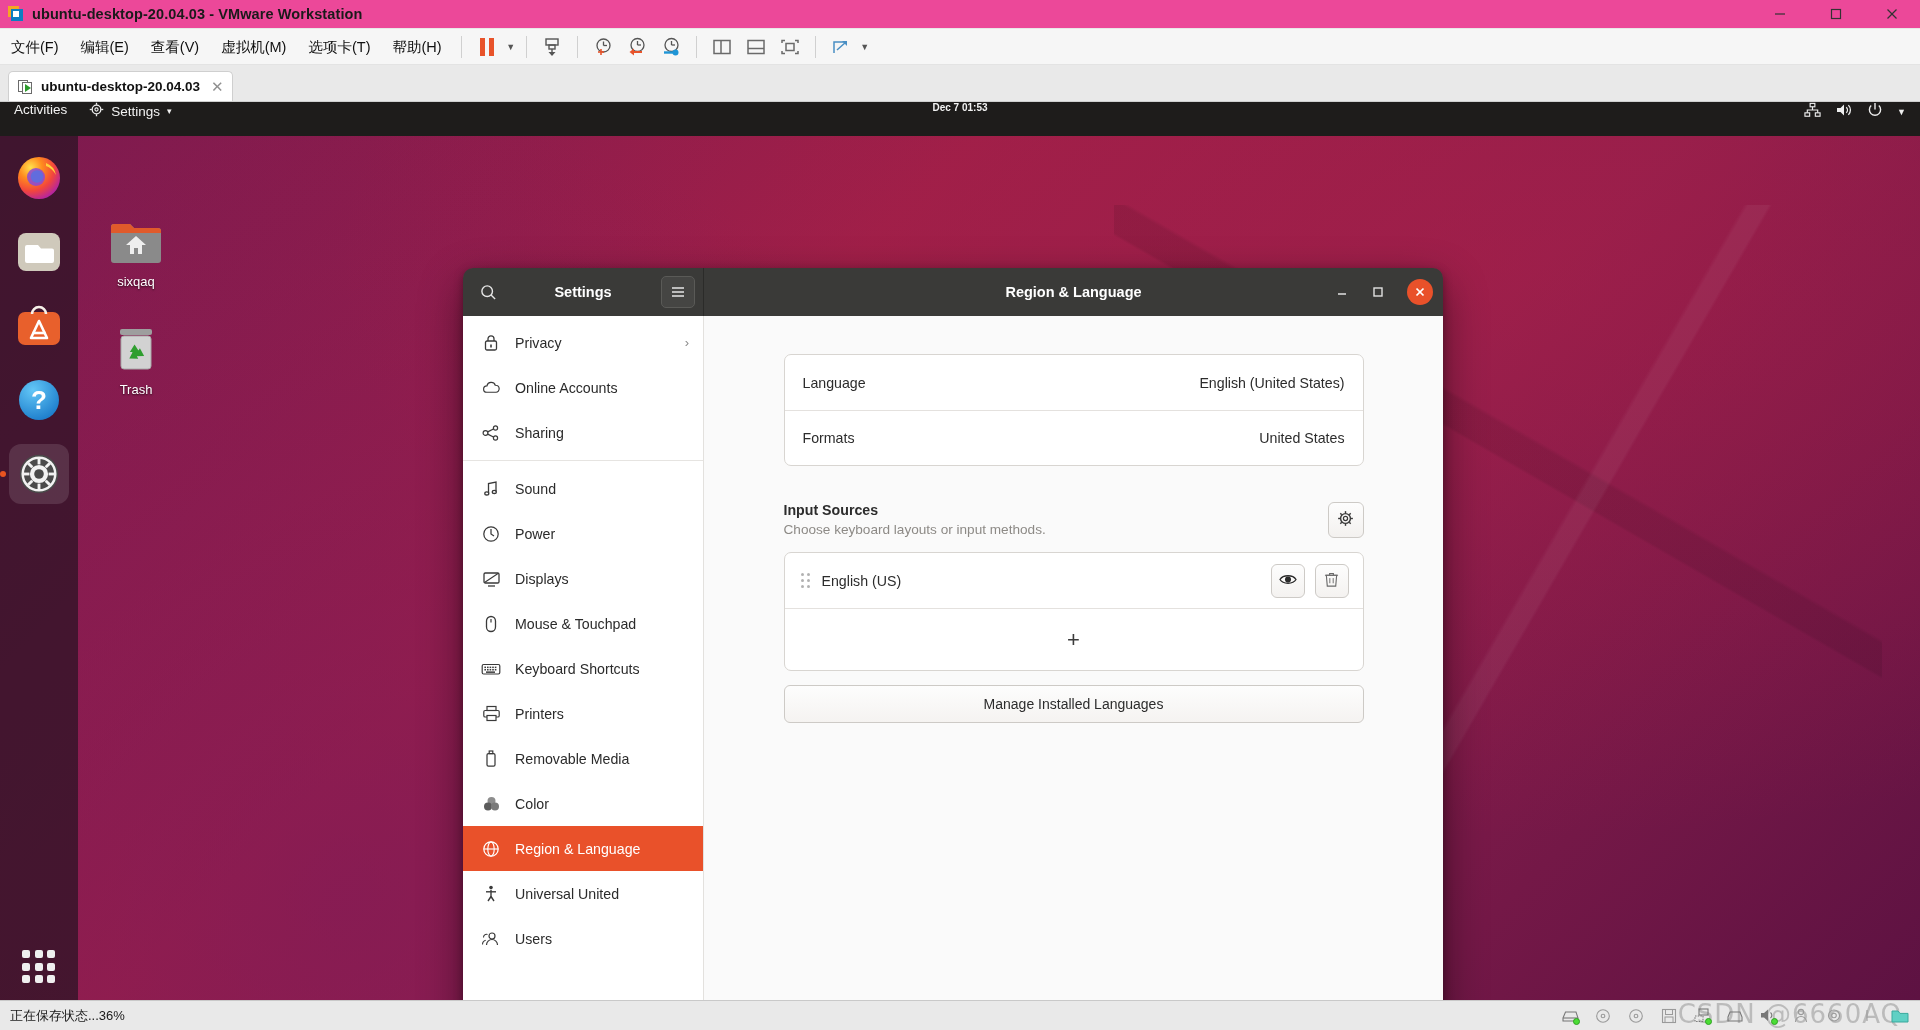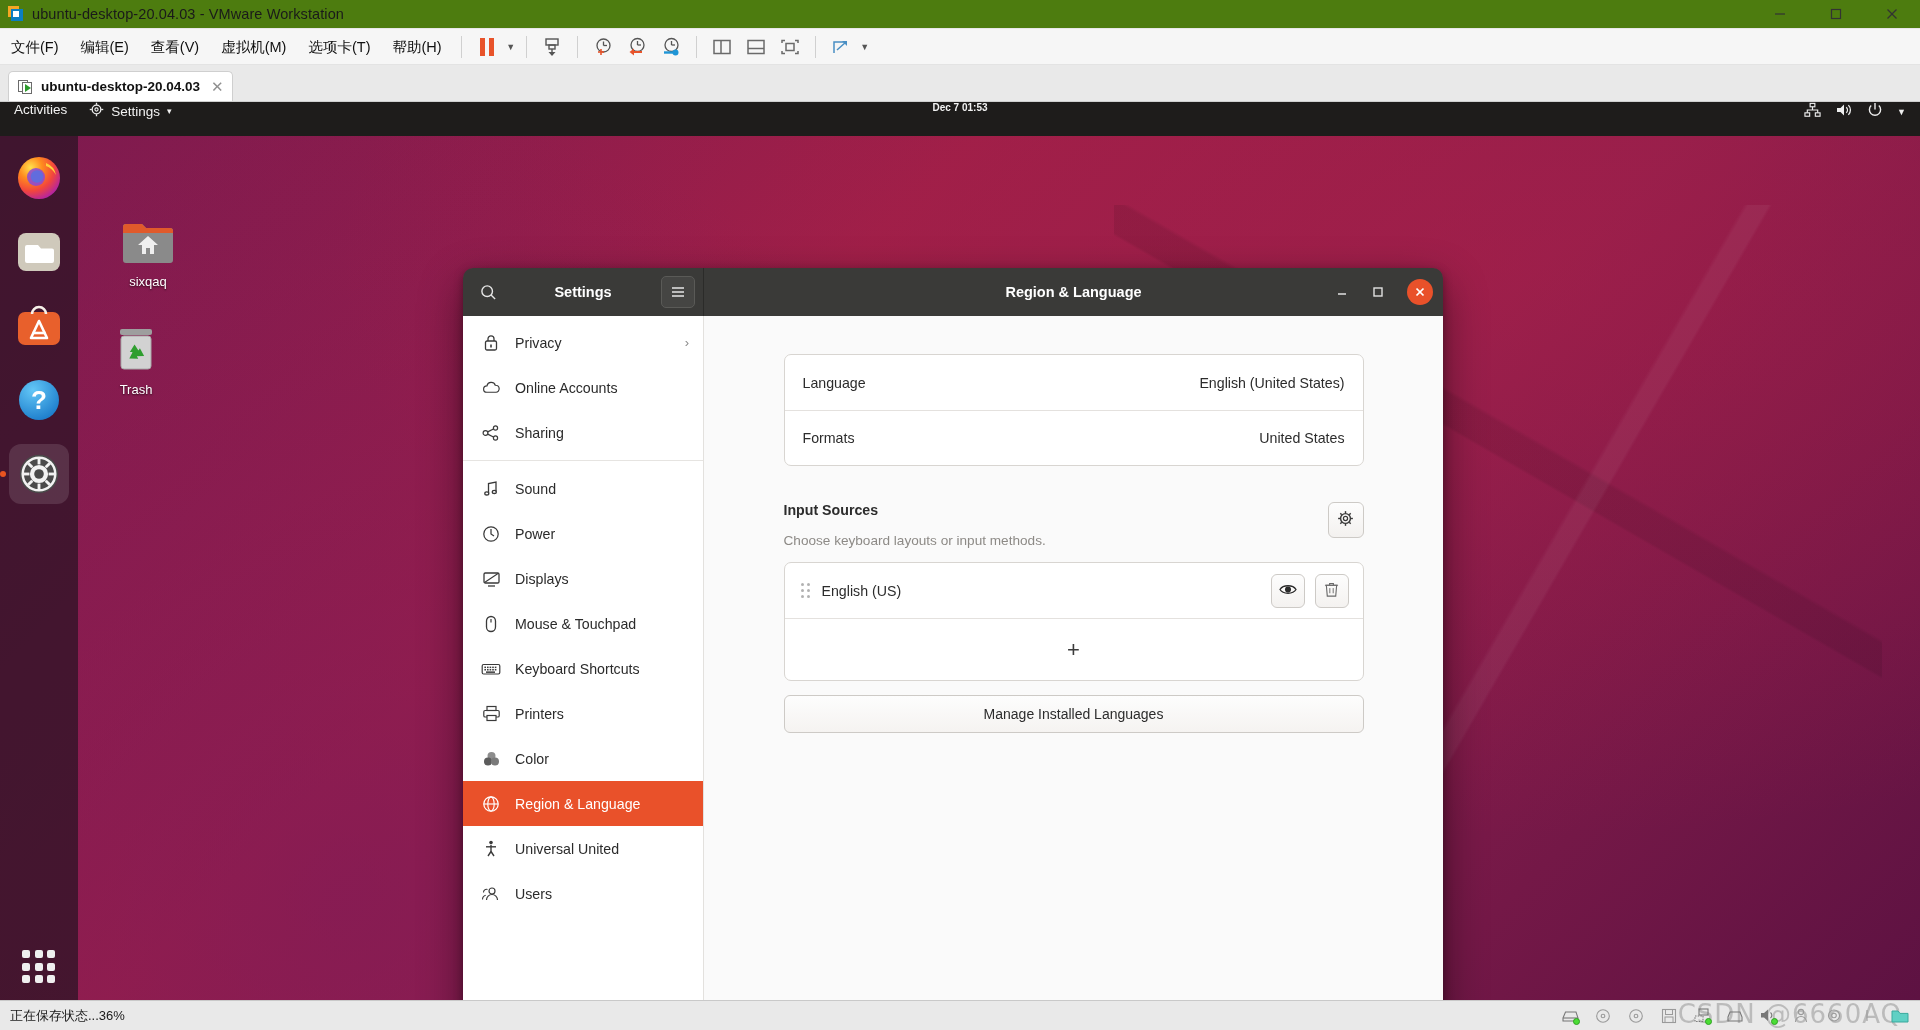--- a/index.html
+++ b/index.html
@@ -7,22 +7,22 @@
     width: 1920px; height: 1030px;
     overflow: hidden;
     font-family: "Liberation Sans", sans-serif;
     background: #f0f0f0;
   }
 
   
   #vmware-root { width: 1920px; height: 1030px; display: flex; flex-direction: column; background:#f0f0f0; }
 
   .vm-titlebar {
-    height: 29px; background: #4d7c0f; display: flex; align-items: center;
-    border-bottom: 1px solid #e8e8e8; flex: 0 0 29px;
+    height: 29px; background: #ec4899; display: flex; align-items: center;
+    border-bottom: 1px solid #e8e8e8; flex: 0 0 29px; font-weight: bold;
   }
   .vm-title-icon { width: 16px; height: 16px; margin-left: 8px; margin-right: 8px; position: relative; flex:0 0 auto;}
   .vm-title-icon .sq-a { position:absolute; left:0; top:0; width:11px; height:11px; background:#f5a623; }
   .vm-title-icon .sq-b { position:absolute; left:3px; top:3px; width:12px; height:12px; background:#0c7ec1; }
   .vm-title-icon .sq-c { position:absolute; left:5px; top:5px; width:6px; height:6px; background:#ffffff; }
   .vm-title-text { font-size: 14.5px; color: #1a1a1a; letter-spacing: 0.1px; }
   .vm-wincontrols { margin-left: auto; display: flex; height: 29px; }
   .vm-wc { width: 56px; height: 29px; display:flex; align-items:center; justify-content:center; color:#333; font-size:15px; }
 
   .vm-menubar {
@@ -139,21 +139,21 @@
   .gs-content { flex:1; background:#fafafa; padding:38px 0 0 0; overflow:hidden; }
   .gs-panel { width:580px; margin:0 auto; }
 
   .card { background:#fff; border:1px solid #d8d5d1; border-radius:7px; overflow:hidden; }
   .card-row { height:55px; display:flex; align-items:center; padding:0 18px; font-size:14.2px; color:#2c2c2c; }
   .card-row + .card-row { border-top:1px solid #e4e1de; }
   .card-row .val { margin-left:auto; color:#2c2c2c; }
 
   .sect-head { margin-top:36px; display:flex; align-items:flex-start; }
   .sect-title { font-size:14.2px; font-weight:700; color:#2c2c2c; }
-  .sect-sub { font-size:13.6px; color:#8d8a86; margin-top:15px; }
+  .sect-sub { font-size:13.6px; color:#8d8a86; margin-top:4px; }
   .gear-btn {
     margin-left:auto; width:36px; height:36px; border:1px solid #cdcac6; border-radius:6px;
     background:linear-gradient(#fdfdfd,#f3f1ef); display:flex; align-items:center; justify-content:center;
   }
 
   .src-list { margin-top:14px; }
   .src-row { height:55px; display:flex; align-items:center; padding:0 14px 0 16px; gap:12px; font-size:14.2px; color:#2c2c2c;}
   .src-actions { margin-left:auto; display:flex; align-items:center; gap:10px; }
   .sq-btn { width:34px; height:34px; border:1px solid #cdcac6; border-radius:6px; background:linear-gradient(#fdfdfd,#f4f2f0); display:flex; align-items:center; justify-content:center;}
   .add-row { height:62px; border-top:1px solid #e4e1de; display:flex; align-items:center; justify-content:center; font-size:22px; color:#3b3b3b;}
@@ -438,21 +438,21 @@
           <i></i>
           <i></i>
           <i></i>
           <i></i>
           <i></i>
           <i></i>
           <i></i>
       </div>
     </div>
 
-    <div class="desk-icon" style="left:100px; top:116px;">
+    <div class="desk-icon" style="left:88px; top:116px;">
       <svg width="54" height="48" viewBox="0 0 54 48">
         <path d="M5 6 h16 l4 4 h24 a3 3 0 0 1 3 3 v29 a3 3 0 0 1 -3 3 H5 a3 3 0 0 1 -3 -3 V9 a3 3 0 0 1 3 -3 z" fill="#8a8a8a"></path>
         <path d="M5 6 h16 l4 4 h24 a3 3 0 0 1 3 3 v2 H2 V9 a3 3 0 0 1 3 -3 z" fill="#e05a2b"></path>
         <path d="M27 18 L37 27 H33 V36 H21 V27 H17 Z" fill="#efefef"></path>
         <rect x="25" y="30" width="4" height="6" fill="#8a8a8a"></rect>
       </svg>
       <div class="lbl">sixqaq</div>
     </div>
 
     <div class="desk-icon" style="left:88px; top:222px;">
@@ -620,20 +620,29 @@
             <span class="ico">
               <svg width="19" height="17" viewBox="0 0 19 17">
                 <rect x="5" y="1.5" width="9" height="4" fill="none" stroke="#3a3a3a" stroke-width="1.2"></rect>
                 <rect x="1.8" y="5.5" width="15.4" height="6.5" rx="1.3" fill="none" stroke="#3a3a3a" stroke-width="1.2"></rect>
                 <rect x="5" y="10.5" width="9" height="5" fill="#fff" stroke="#3a3a3a" stroke-width="1.2"></rect>
               </svg>
             </span>
             <span>Printers</span>
           </div>
 
+          <div class="gs-row">
+            <span class="ico">
+              <svg width="14" height="18" viewBox="0 0 14 18">
+                <rect x="5.2" y="1" width="3.6" height="2.6" fill="none" stroke="#3a3a3a" stroke-width="1.2"></rect>
+                <rect x="3" y="3.6" width="8" height="12.6" rx="1.4" fill="none" stroke="#3a3a3a" stroke-width="1.25"></rect>
+              </svg>
+            </span>
+            <span>Removable Media</span>
+          </div>
 
           <div class="gs-row">
             <span class="ico">
               <svg width="19" height="18" viewBox="0 0 19 18">
                 <circle cx="9.5" cy="6" r="4" fill="#8d8d8d"></circle>
                 <circle cx="6" cy="11.5" r="4" fill="#5c5c5c"></circle>
                 <circle cx="13" cy="11.5" r="4" fill="#7a7a7a"></circle>
               </svg>
             </span>
             <span>Color</span>

